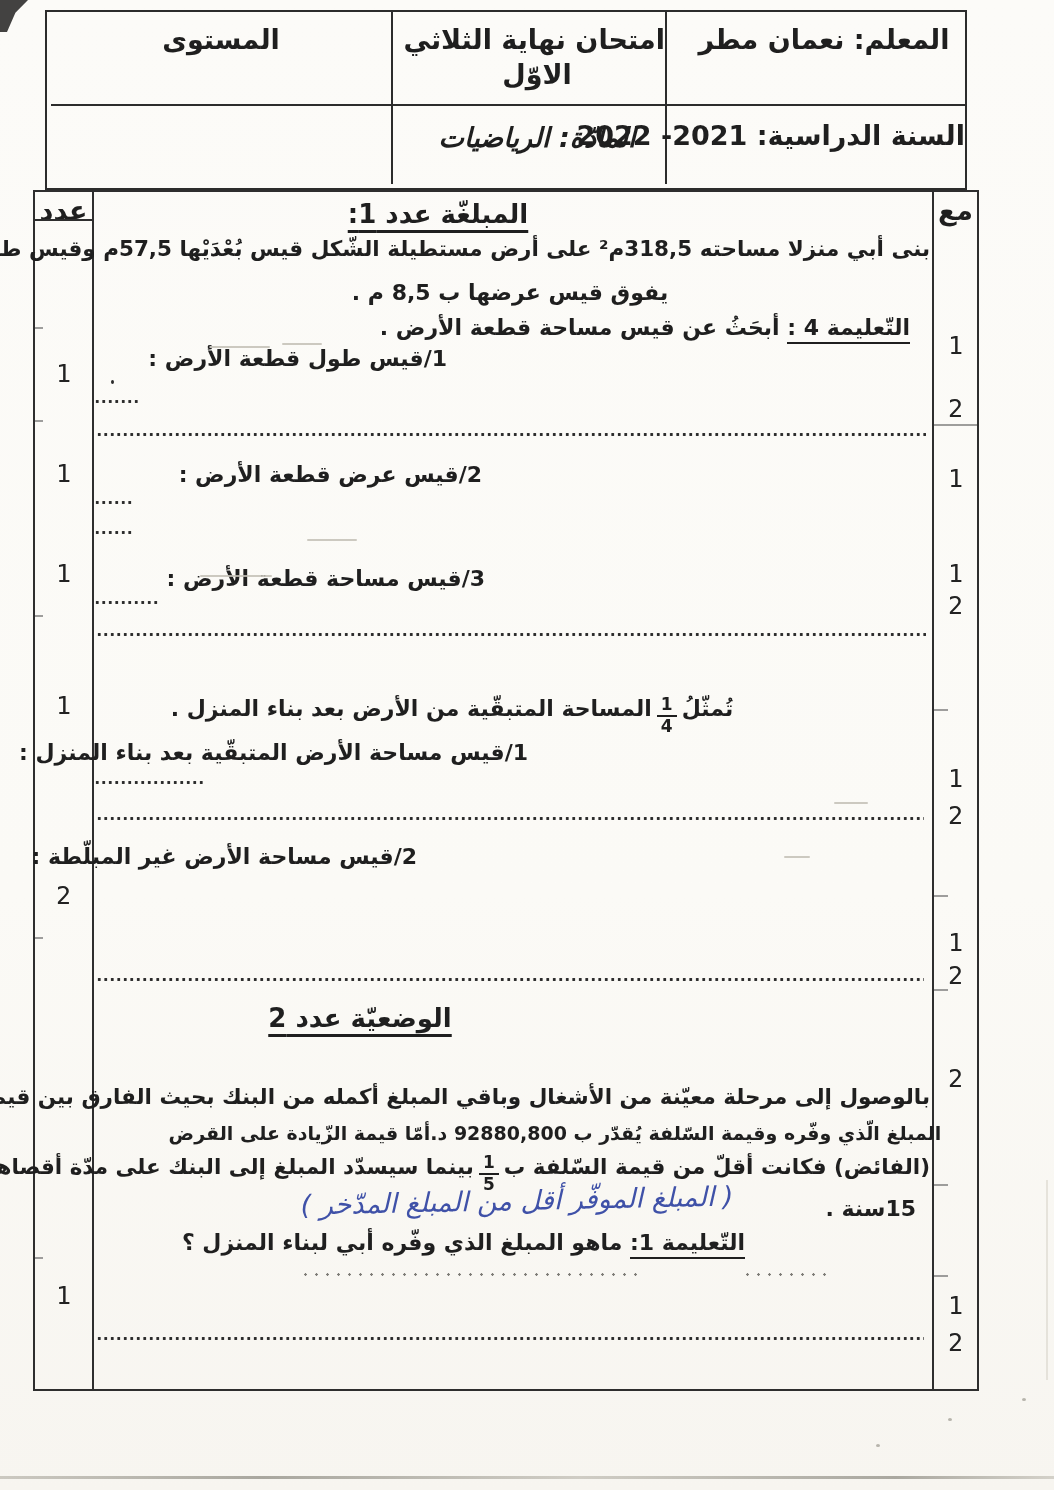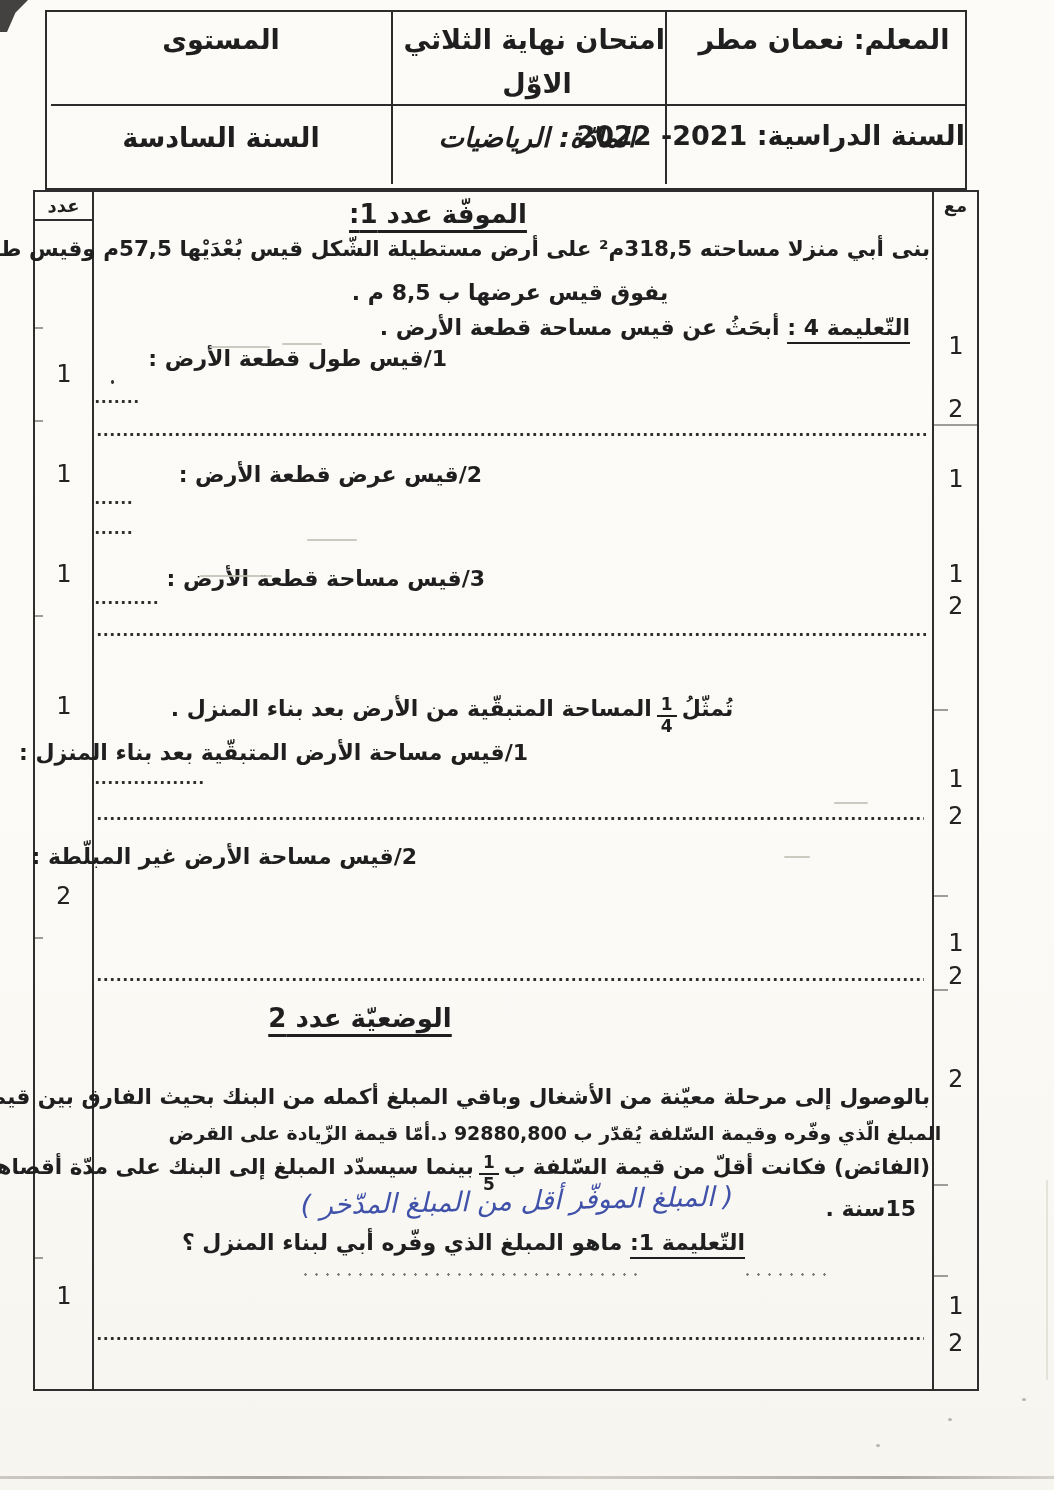--- a/index.html
+++ b/index.html
@@ -16,26 +16,26 @@
   .right-streak{position:absolute;right:6px;top:1180px;width:2px;height:200px;background:#d8d5cc;opacity:.6;}
   .speck{position:absolute;width:4px;height:3px;background:#9b988f;border-radius:50%;opacity:.7;}
   .scratch{position:absolute;height:2px;background:#c3c0b6;opacity:.85;border-radius:2px;}
   
   .header-table{position:absolute;left:45px;top:10px;width:918px;height:176px;
     border:2px solid #2c2c2c;display:grid;grid-template-columns:300px 274px 340px;
     grid-template-rows:94px 78px;background:transparent;}
   .hcell{padding-top:12px;text-align:center;font-weight:bold;font-size:27px;white-space:nowrap;overflow:visible;}
   .hcell.vline{border-left:2px solid #2c2c2c;padding-left:16px;}
   .hcell.hline{border-bottom:2px solid #2c2c2c;}
-  .hcell .sub{display:block;margin-top:13px;}
+  .hcell .sub{display:block;margin-top:4px;}
   
   .main-box{position:absolute;left:33px;top:190px;width:942px;height:1197px;border:2px solid #2e2e2e;}
   .col-adad{position:absolute;left:0;top:0;bottom:0;width:57px;border-left:none;border-right:2px solid #2e2e2e;}
   .col-maa{position:absolute;right:0;top:0;bottom:0;width:43px;border-right:none;border-left:2px solid #2e2e2e;}
-  .col-head{position:absolute;top:3px;left:0;width:100%;text-align:center;font-weight:bold;font-size:18px;}
+  .col-head{position:absolute;top:3px;left:0;width:100%;text-align:center;font-weight:bold;font-size:27px;}
   .adad-head-line{position:absolute;top:27px;left:0;width:100%;height:2px;background:#2e2e2e;}
   .mnum{position:absolute;left:0;width:100%;text-align:center;
     font-family:"DejaVu Sans Mono",monospace;font-size:25px;line-height:30px;color:#222;}
   .tick{position:absolute;left:0;height:2px;background:#6b6b6b;opacity:.65;}
   
   .content{position:absolute;left:57px;top:0;bottom:0;width:838px;font-weight:bold;}
   .line{position:absolute;white-space:nowrap;font-size:22px;line-height:30px;}
   .ctr{text-align:center;}
   .title{font-size:26px;line-height:32px;text-decoration:underline;text-underline-offset:7px;text-decoration-thickness:2.5px;}
   .u{border-bottom:2.5px solid #1f1f1f;padding-bottom:2px;}
@@ -75,23 +75,20 @@
     </div>
     <div class="hcell hline">
       <span>المستوى</span>
     </div>
     <div class="hcell vline" style="padding-top:14px;">
       <span>السنة الدراسية: 2021- 2022</span>
     </div>
     <div class="hcell vline" style="padding-top:16px;font-style:italic;">
       <span>المادّة: الرياضيات</span>
     </div>
-    <div class="hcell" style="padding-top:16px;">
-      <span>السنة السادسة</span>
-    </div>
   </div>
 
   <div class="main-box">
 
     <div class="col-adad">
       <div class="col-head">عدد</div>
       <div class="adad-head-line"></div>
       <div class="mnum" style="top:167px;">1</div>
       <div class="mnum" style="top:267px;">1</div>
       <div class="mnum" style="top:367px;">1</div>
@@ -122,21 +119,21 @@
       <div class="tick" style="top:232px;width:100%;"></div>
       <div class="tick" style="top:517px;width:14px;"></div>
       <div class="tick" style="top:703px;width:14px;"></div>
       <div class="tick" style="top:797px;width:14px;"></div>
       <div class="tick" style="top:992px;width:14px;"></div>
       <div class="tick" style="top:1083px;width:14px;"></div>
     </div>
 
     <div class="content">
 
-      <div class="line title ctr" style="top:6px;left:150px;width:392px;">الموفّة عدد 1:</div>
+      <div class="line title ctr" style="top:6px;left:150px;width:392px;">المبلغّة عدد 1:</div>
 
       <div class="line ctr" style="top:42px;left:0;width:838px;font-size:21.5px;">بنى أبي منزلا مساحته 318,5م² على أرض مستطيلة الشّكل قيس بُعْدَيْها 57,5م وقيس طولها</div>
       <div class="line ctr" style="top:86px;left:40px;width:756px;">يفوق قيس عرضها ب 8,5 م .</div>
 
       <div class="line" style="top:121px;right:20px;">
         <span class="u">التّعليمة 4 :</span><span> أبحَثُ عن قيس مساحة قطعة الأرض .</span>
       </div>
 
       <div class="line" style="top:152px;right:483px;">1/قيس طول قطعة الأرض :</div>
 

